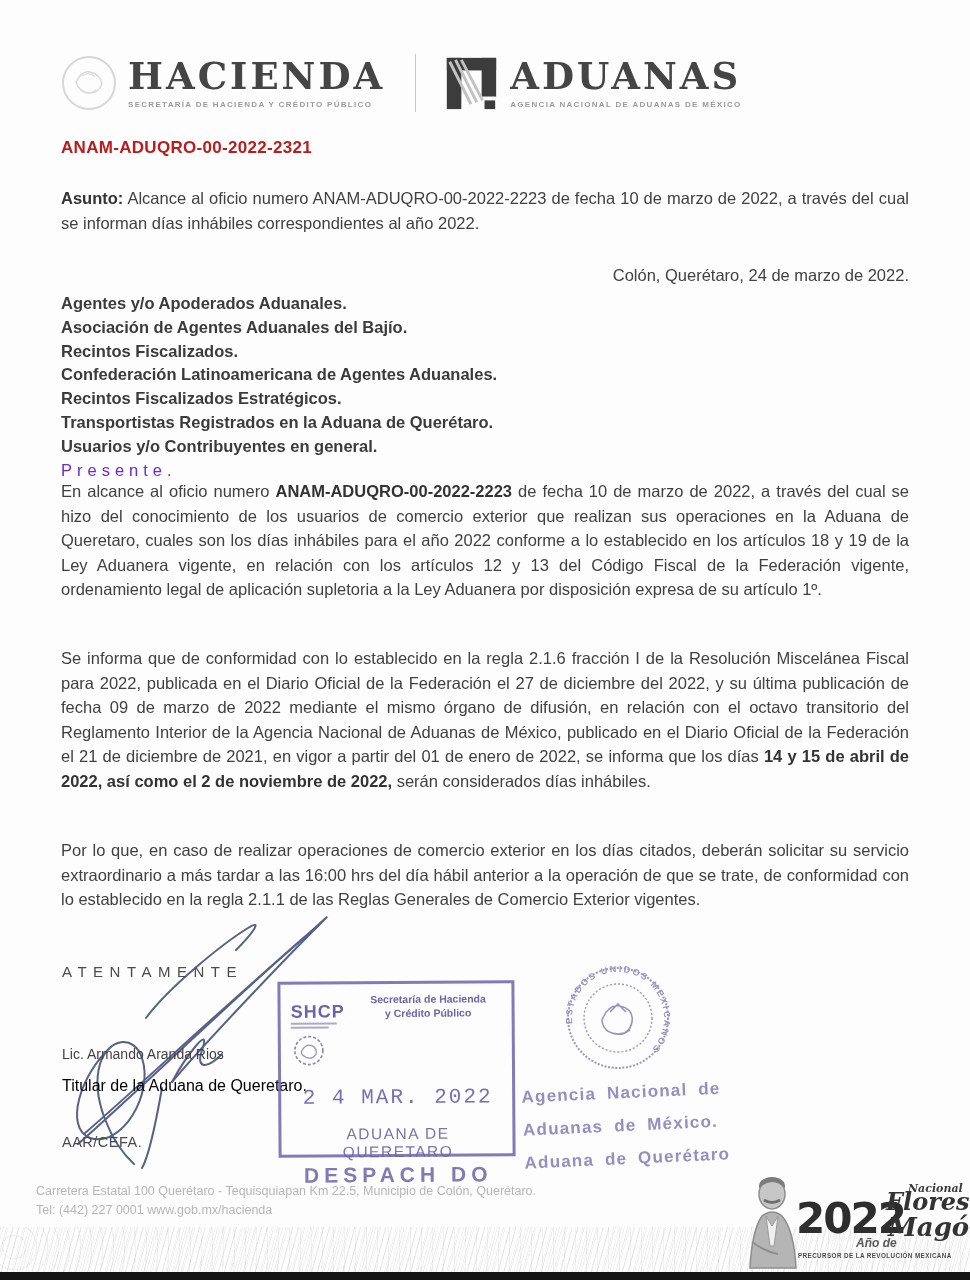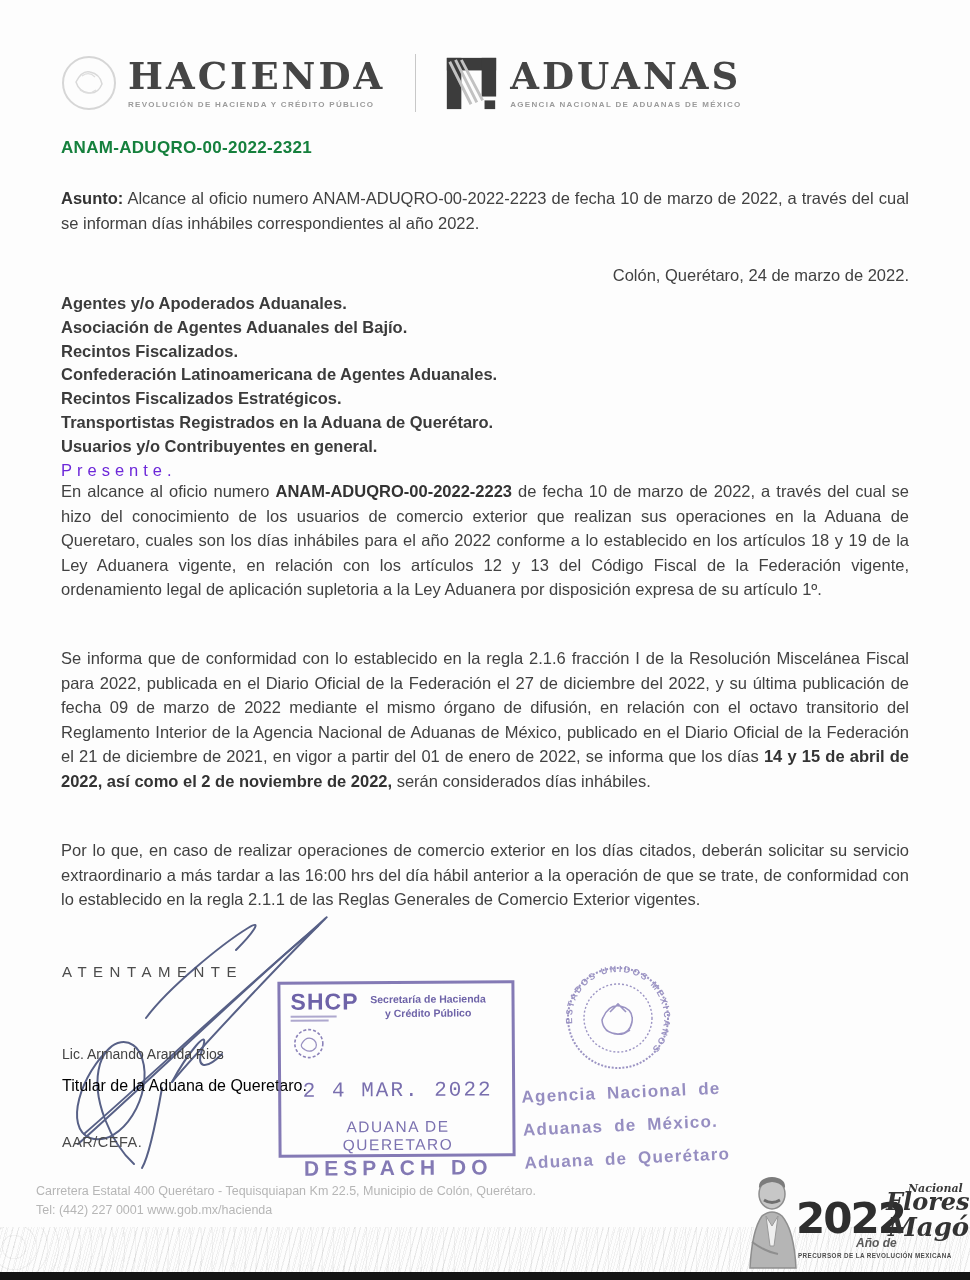--- a/index.html
+++ b/index.html
@@ -11,21 +11,21 @@
   }
   
   .header { position:absolute; top:52px; left:60px; display:flex; align-items:center; }
   .logo-block { display:flex; align-items:center; }
   .logo-text { display:flex; flex-direction:column; margin-left:10px; }
   .wordmark { font-family:"DejaVu Serif", serif; font-weight:bold; font-size:37px;
               color:#454545; letter-spacing:3px; line-height:1; }
   .logo-sub { font-size:8px; color:#9b9b9b; letter-spacing:1.3px; margin-top:5px; font-weight:bold; }
   .header-divider { width:1px; height:58px; background:#c8c8c8; margin:0 26px 0 30px; }
   
-  .ref { position:absolute; top:138px; left:61px; font-size:17px; font-weight:bold; color:#15803d; letter-spacing:.3px; }
+  .ref { position:absolute; top:138px; left:61px; font-size:17px; font-weight:bold; color:#b91c1c; letter-spacing:.3px; }
   .para { position:absolute; left:61px; width:848px; font-size:16.5px; line-height:24.5px;
           text-align:justify; color:#414141; }
   .subject { top:186px; }
   .dateline { position:absolute; top:266px; left:61px; width:848px; text-align:right; font-size:16.5px; color:#414141; }
   .recipients { position:absolute; top:292px; left:61px; font-size:16.5px; font-weight:bold;
                 color:#3b3b3b; line-height:23.8px; }
   .presente { font-weight:normal; letter-spacing:5px; color:#6d28d9; }
   .p1 { top:479px; } .p2 { top:646px; } .p3 { top:838px; }
   .b { font-weight:bold; color:#333; }
   
@@ -36,21 +36,21 @@
   .sig-initials { position:absolute; top:1134px; left:62px; font-size:14.5px; color:#4a4a4a; letter-spacing:.5px; }
   
   .stamp {
     position:absolute; top:981px; left:278px; width:237px; height:176px;
     border:3px solid rgba(110,99,168,.85); color:#6e63a8;
     transform:rotate(-.4deg); padding:6px 8px 8px 10px;
     display:flex; flex-direction:column; background:transparent;
   }
   .stamp-top { display:flex; }
   .stamp-shcp { width:62px; }
-  .stamp-acronym { font-size:23px; font-weight:bold; letter-spacing:1px; line-height:1; }
+  .stamp-acronym { font-size:18px; font-weight:bold; letter-spacing:1px; line-height:1;margin-top:12px; }
   .stamp-bars div { height:2px; background:rgba(110,99,168,.55); margin-top:2px; }
   .stamp-agency { flex:1; text-align:center; font-size:10.5px; font-weight:bold; line-height:1.35; padding-top:2px; }
   .stamp-date { font-family:"Liberation Mono", monospace; font-size:21px; letter-spacing:2px;
                 text-align:center; margin-top:14px; opacity:.92; }
   .stamp-office { font-size:15.5px; letter-spacing:1.5px; text-align:center; margin-top:16px; opacity:.9; }
   .stamp-status { font-size:21px; font-weight:bold; letter-spacing:5px; text-align:center; margin-top:2px; opacity:.85; }
   
   .seal-svg { position:absolute; top:960px; left:560px; width:116px; height:116px; opacity:.85; }
   .anam-stamp { position:absolute; top:1076px; left:523px; color:rgba(139,130,186,.9);
                 font-size:17px; font-weight:bold; letter-spacing:1.2px; word-spacing:5px;
@@ -87,21 +87,21 @@
 
   <div class="header">
     <div class="logo-block">
       <svg width="58" height="62" viewBox="0 0 58 62">
         <circle cx="29" cy="31" r="26" fill="none" stroke="#d6d6d6" stroke-width="2"></circle>
         <path d="M16,30 q6,-12 14,-10 q10,2 12,12 q-4,10 -13,9 q-10,-1 -13,-11 z" fill="none" stroke="#d9d9d9" stroke-width="1.5"></path>
         <path d="M22,24 q7,-5 13,1 M20,38 q8,6 16,0" fill="none" stroke="#dedede" stroke-width="1.2"></path>
       </svg>
       <div class="logo-text">
         <div class="wordmark">HACIENDA</div>
-        <div class="logo-sub">REVOLUCIÓN DE HACIENDA Y CRÉDITO PÚBLICO</div>
+        <div class="logo-sub">SECRETARÍA DE HACIENDA Y CRÉDITO PÚBLICO</div>
       </div>
     </div>
     <div class="header-divider"></div>
     <div class="logo-block">
       <svg width="58" height="60" viewBox="0 0 60 60">
         <rect x="5" y="4" width="15" height="53" fill="#3c3c3c"></rect>
         <rect x="5" y="4" width="51" height="13" fill="#3c3c3c"></rect>
         <rect x="41" y="4" width="15" height="40" fill="#3c3c3c"></rect>
         <rect x="44" y="48" width="11" height="9" fill="#3c3c3c"></rect>
         <path d="M8,8 L30,52 M14,6 L36,50 M20,6 L42,48" stroke="#c2c2c2" stroke-width="3" fill="none"></path>
@@ -188,21 +188,21 @@
     </text>
   </svg>
 
   <div class="anam-stamp">
     <div>Agencia Nacional de</div>
     <div>Aduanas de México.</div>
     <div>Aduana de Querétaro</div>
   </div>
 
   <div class="footer">
-    <div>Carretera Estatal 400 Querétaro - Tequisquiapan Km 22.5, Municipio de Colón, Querétaro.</div>
+    <div>Carretera Estatal 100 Querétaro - Tequisquiapan Km 22.5, Municipio de Colón, Querétaro.</div>
     <div>Tel: (442) 227 0001   www.gob.mx/hacienda</div>
   </div>
 
   <div class="pattern-band"></div>
 
   <div class="year-logo">
     <svg class="yl-portrait" width="72" height="98" viewBox="0 0 72 98">
       <ellipse cx="36" cy="22" rx="13" ry="15" fill="#c7c7c7" stroke="#8e8e8e" stroke-width="1.5"></ellipse>
       <path d="M23,16 q13,-12 26,0 q1,-10 -13,-11 q-14,1 -13,11 z" fill="#7c7c7c"></path>
       <path d="M28,28 q8,5 16,0" stroke="#6f6f6f" stroke-width="3" fill="none"></path>

